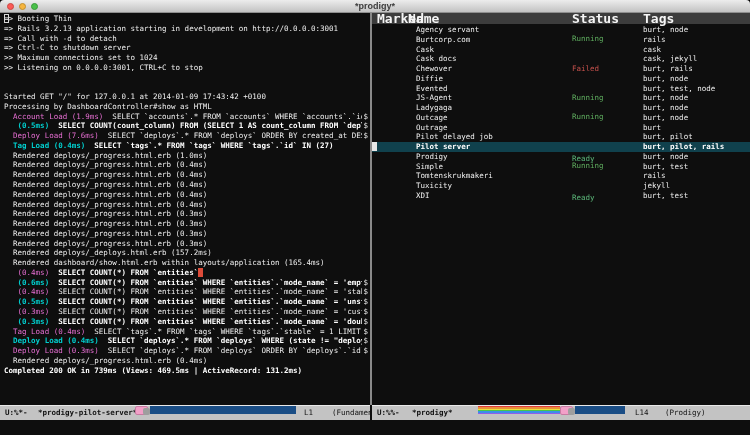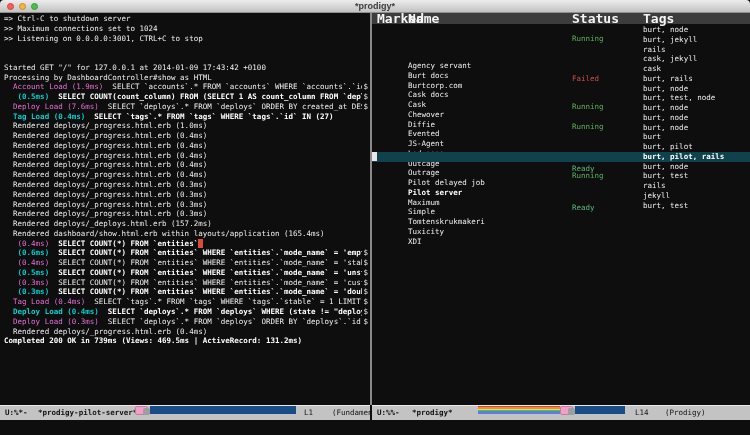--- a/index.html
+++ b/index.html
@@ -42,21 +42,21 @@
   .dollar{position:absolute;right:0;top:0;background:var(--bg);color:var(--fg);padding-left:1px;}
 
   
   .phead{position:absolute;left:0;top:0;width:378px;height:11px;background:var(--headerbg);
     font-size:13px;line-height:11px;font-weight:bold;color:#f5f5f5;}
   .phead span{position:absolute;white-space:pre;}
   .h-marked{left:5px;} .h-name{left:36px;} .h-status{left:200px;} .h-tags{left:271px;}
   .prows{position:absolute;left:0;top:12px;width:378px;}
   .prow{position:relative;height:9.78px;line-height:9.78px;font-size:7.5px;white-space:pre;}
   .prow span{position:absolute;top:0;}
-  .c-name{left:36px;color:var(--fg);margin-top:36px;}
+  .c-name{left:44px;color:var(--fg);}
   .c-status{left:200px;} .c-tags{left:271px;color:var(--fg);}
   .st-run{color:var(--green);margin-top:9px;} .st-ready{color:var(--ready);margin-top:12px;} .st-fail{color:var(--failed);}
   .prow.sel{background:var(--selbg);}
   .prow.sel .c-name,.prow.sel .c-tags{color:#fff;font-weight:bold;}
   .blockcur{position:absolute;left:0;top:0.5px;width:4.5px;height:8.8px;background:#e8e8e8;}
 
   
   .mode{position:absolute;top:392px;height:15px;background:var(--modebg);
     border-top:1px solid #e9e9e9;color:#111;font-size:7.5px;line-height:14px;overflow:hidden;}
   .mode span{position:absolute;white-space:pre;top:0;}
@@ -89,20 +89,23 @@
   <div class="titlebar">
     <div class="tl close"></div>
     <div class="tl min"></div>
     <div class="tl max"></div>
     <div class="wtitle">*prodigy*</div>
   </div>
 
   <div class="frame">
 
     <div class="lwin" id="lwin">
+        <div class="tline"><span class="cur">=</span><span class="p">&gt; Booting Thin</span></div>
+        <div class="tline"><span class="p">=&gt; Rails 3.2.13 application starting in development on http://0.0.0.0:3001</span></div>
+        <div class="tline"><span class="p">=&gt; Call with -d to detach</span></div>
         <div class="tline"><span class="p">=&gt; Ctrl-C to shutdown server</span></div>
         <div class="tline"><span class="p">&gt;&gt; Maximum connections set to 1024</span></div>
         <div class="tline"><span class="p">&gt;&gt; Listening on 0.0.0.0:3001, CTRL+C to stop</span></div>
         <div class="tline"><span class="p"></span></div>
         <div class="tline"><span class="p"></span></div>
         <div class="tline"><span class="p">Started GET "/" for 127.0.0.1 at 2014-01-09 17:43:42 +0100</span></div>
         <div class="tline"><span class="p">Processing by DashboardController#show as HTML</span></div>
         <div class="tline"><span class="mg">  Account Load (1.9ms)</span><span class="p">  SELECT `accounts`.* FROM `accounts` WHERE `accounts`.`id` IN (1)</span><span class="dollar">$</span></div>
         <div class="tline"><span class="cy">   (0.5ms)</span><span class="b">  SELECT COUNT(count_column) FROM (SELECT 1 AS count_column FROM `deploys` WHERE `deploys`.`entity_id` = 1)</span><span class="dollar">$</span></div>
         <div class="tline"><span class="mg">  Deploy Load (7.6ms)</span><span class="p">  SELECT `deploys`.* FROM `deploys` ORDER BY created_at DESC LIMIT 1</span><span class="dollar">$</span></div>
@@ -136,34 +139,33 @@
 
     <div class="rwin">
       <div class="phead">
         <span class="h-marked">Marked</span>
         <span class="h-name">Name</span>
         <span class="h-status">Status</span>
         <span class="h-tags">Tags</span>
       </div>
       <div class="prows" id="prows">
           <div class="prow"><span class="c-name">Agency servant</span><span class="c-status st-run">Running</span><span class="c-tags">burt, node</span></div>
-          <div class="prow"><span class="c-name">Burt docs</span><span class="c-tags">burt, jekyll</span></div>
           <div class="prow"><span class="c-name">Burtcorp.com</span><span class="c-tags">rails</span></div>
+          <div class="prow"><span class="c-name">Cask</span><span class="c-tags">cask</span></div>
           <div class="prow"><span class="c-name">Cask docs</span><span class="c-tags">cask, jekyll</span></div>
-          <div class="prow"><span class="c-name">Cask</span><span class="c-tags">cask</span></div>
           <div class="prow"><span class="c-name">Chewover</span><span class="c-status st-fail">Failed</span><span class="c-tags">burt, rails</span></div>
           <div class="prow"><span class="c-name">Diffie</span><span class="c-tags">burt, node</span></div>
           <div class="prow"><span class="c-name">Evented</span><span class="c-status st-run">Running</span><span class="c-tags">burt, test, node</span></div>
           <div class="prow"><span class="c-name">JS-Agent</span><span class="c-tags">burt, node</span></div>
           <div class="prow"><span class="c-name">Ladygaga</span><span class="c-status st-run">Running</span><span class="c-tags">burt, node</span></div>
           <div class="prow"><span class="c-name">Outcage</span><span class="c-tags">burt, node</span></div>
           <div class="prow"><span class="c-name">Outrage</span><span class="c-tags">burt</span></div>
           <div class="prow"><span class="c-name">Pilot delayed job</span><span class="c-tags">burt, pilot</span></div>
           <div class="prow sel"><span class="blockcur"></span><span class="c-name">Pilot server</span><span class="c-status st-ready">Ready</span><span class="c-tags">burt, pilot, rails</span></div>
-          <div class="prow"><span class="c-name">Maximum</span><span class="c-status st-run">Running</span><span class="c-tags">burt, node</span></div>
+          <div class="prow"><span class="c-name">Prodigy</span><span class="c-status st-run">Running</span><span class="c-tags">burt, node</span></div>
           <div class="prow"><span class="c-name">Simple</span><span class="c-tags">burt, test</span></div>
           <div class="prow"><span class="c-name">Tomtenskrukmakeri</span><span class="c-tags">rails</span></div>
           <div class="prow"><span class="c-name">Tuxicity</span><span class="c-status st-ready">Ready</span><span class="c-tags">jekyll</span></div>
           <div class="prow"><span class="c-name">XDI</span><span class="c-tags">burt, test</span></div>
         </div>
     </div>
 
     <div class="mode lmode">
       <span class="m-flags">U:%*-</span>
       <span class="m-buf">*prodigy-pilot-server*</span>

